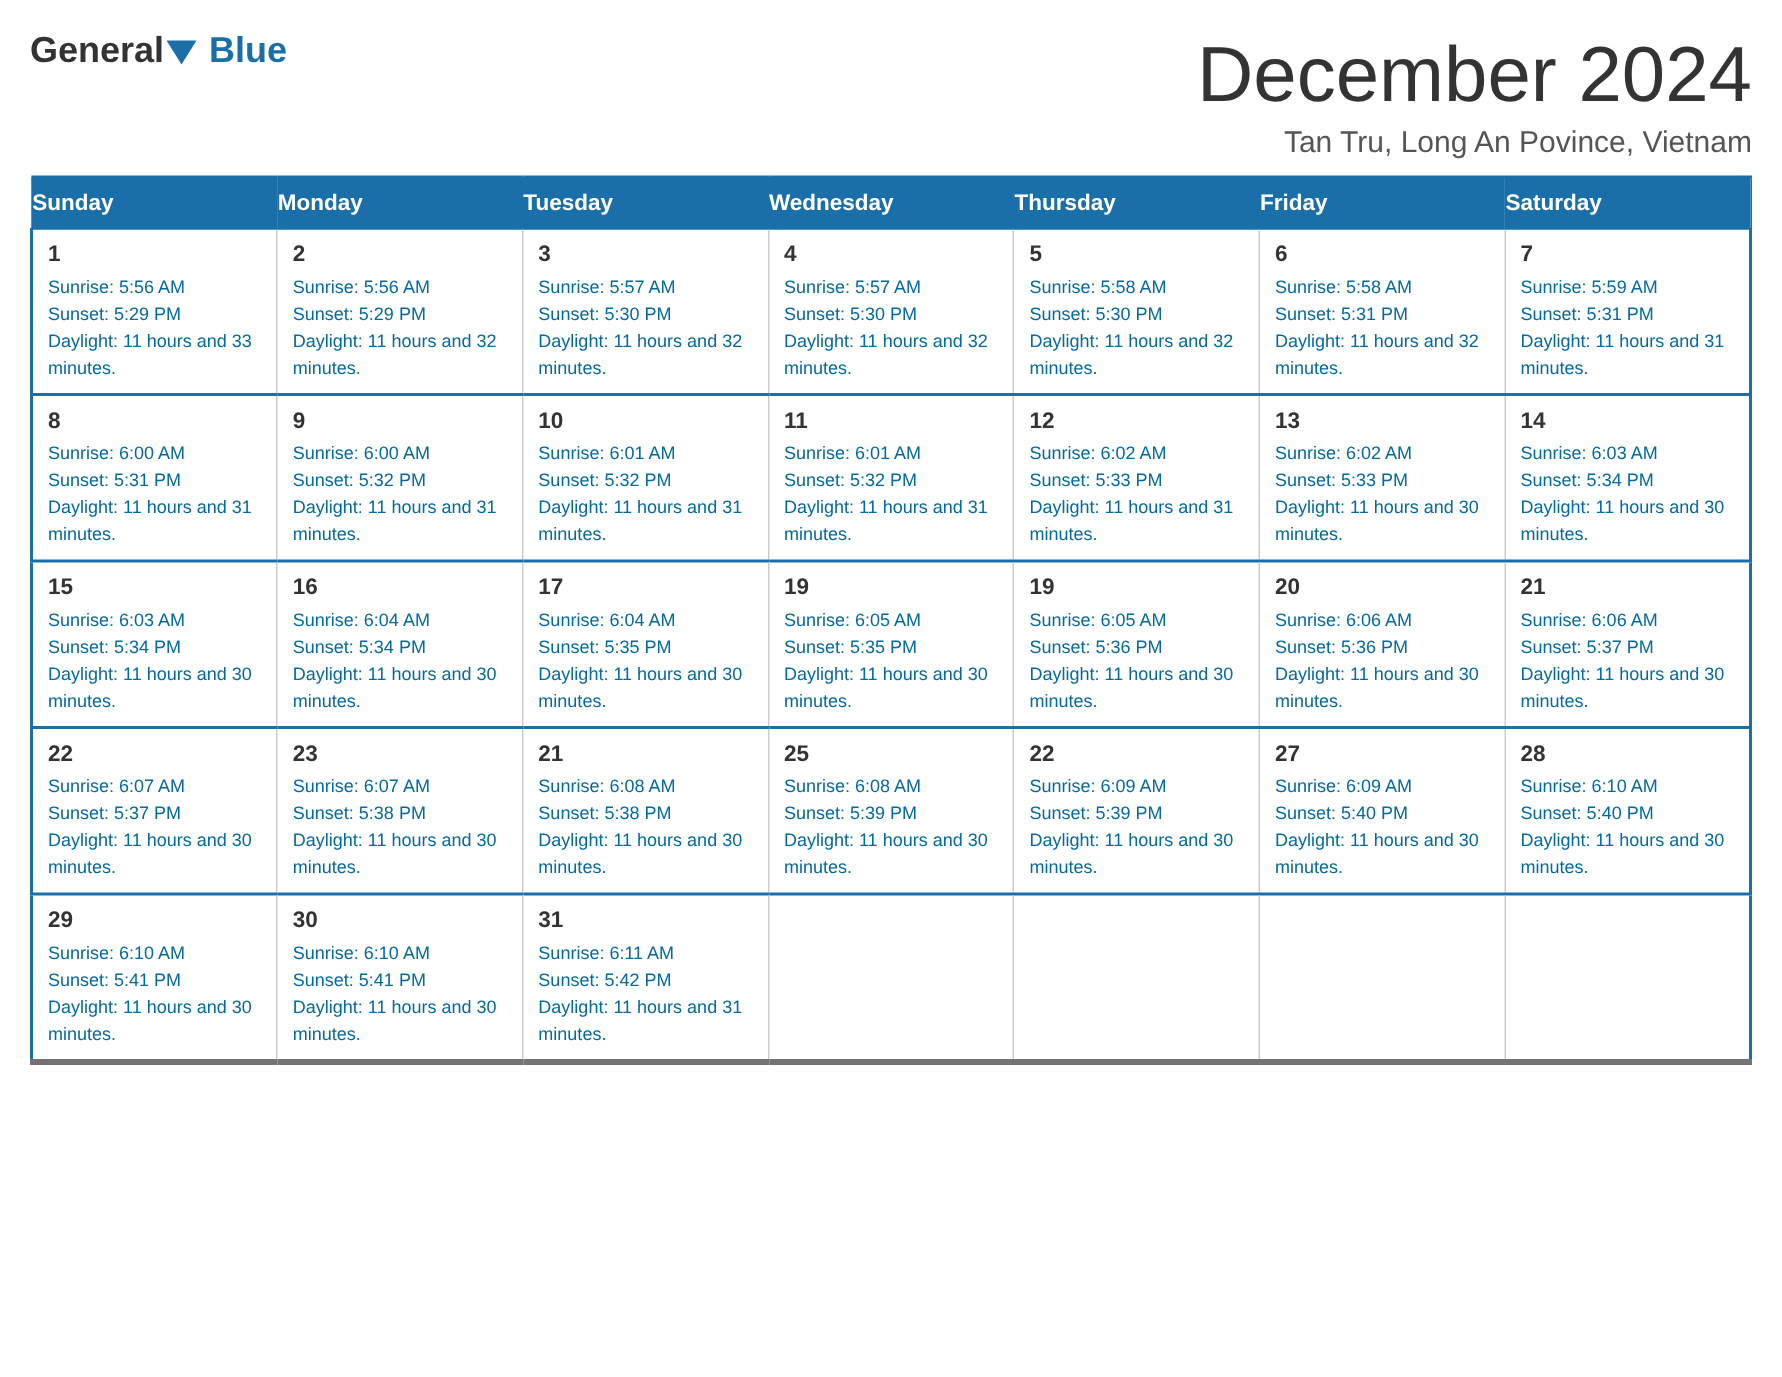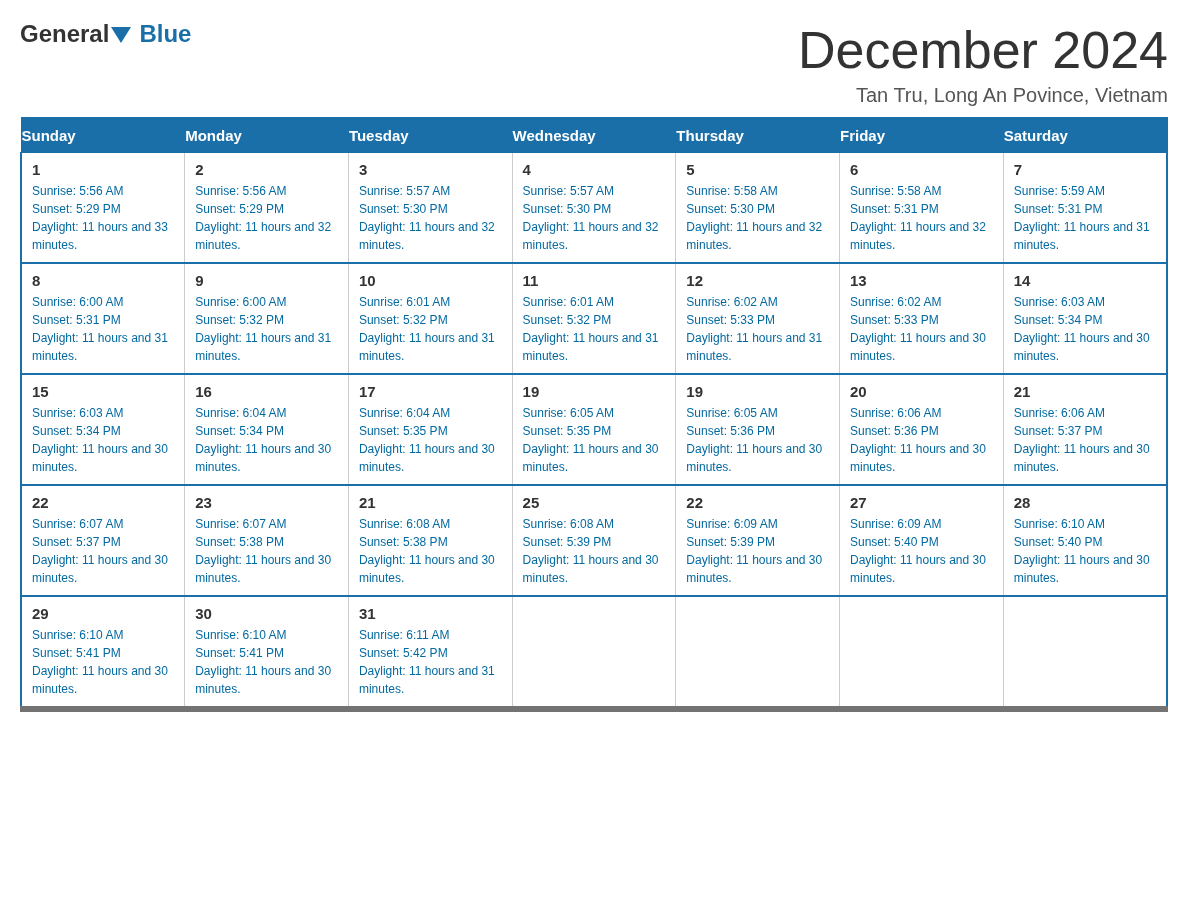--- a/index.html
+++ b/index.html
@@ -71,21 +71,21 @@
       font-weight: bold;
       margin-bottom: 4px;
       display: block;
     }
     .day-info {
       font-size: 12px;
       line-height: 1.5;
       color: #0369a1;
     }
     .calendar tr:last-child td {
-      border-bottom: 6px solid #737373;
+      border-bottom: 4px solid #737373;
     }
     .calendar thead tr th {
       border-top: 2px solid #1a6fa8;
     }
     .week-row td:first-child {
       border-left: 2px solid #1a6fa8;
     }
     .week-row td:last-child {
       border-right: 2px solid #1a6fa8;
     }

